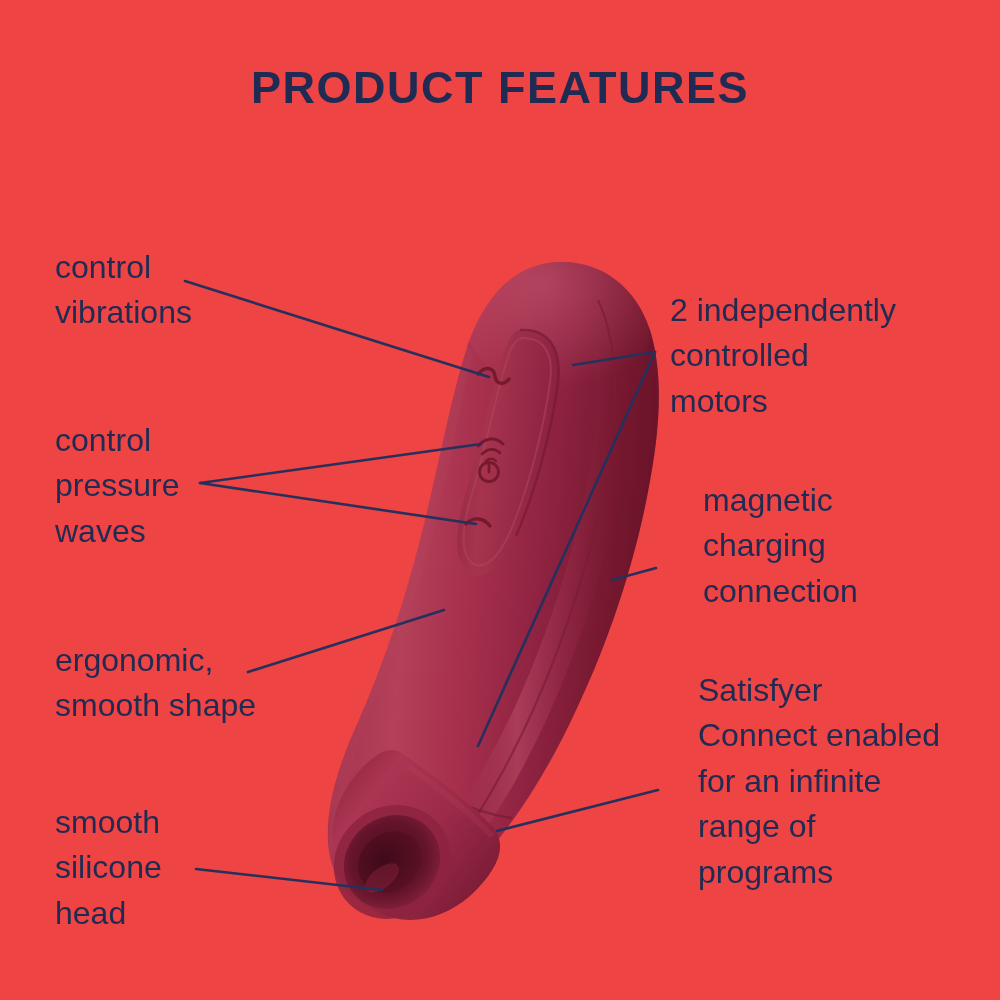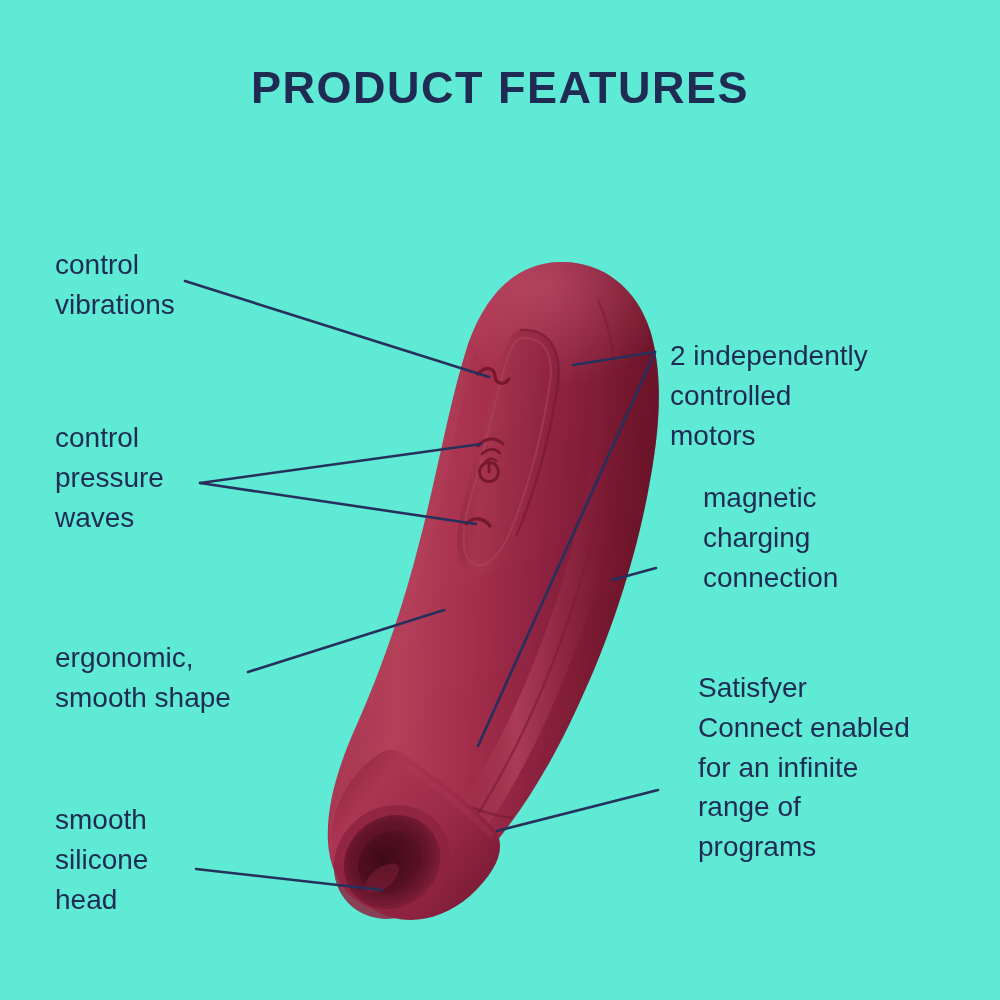--- a/index.html
+++ b/index.html
@@ -7,21 +7,21 @@
     padding: 0;
     background: #ffffff;
   }
   body {
     font-family: "Liberation Sans", sans-serif;
   }
   #page {
     position: relative;
     width: 1000px;
     height: 1000px;
-    background: #5eead4;
+    background: #ef4444;
     overflow: hidden;
   }
 
   
   #title {
     position: absolute;
     top: 62px;
     left: 0;
     width: 1000px;
     text-align: center;
@@ -29,35 +29,35 @@
     font-weight: bold;
     letter-spacing: 1.5px;
     color: #1f2b53;
     font-family: "Liberation Sans", sans-serif;
   }
 
   
   .label {
     position: absolute;
     color: #1f2b53;
-    font-size: 28px;
+    font-size: 32px;
     line-height: 1.42;
     font-family: "Liberation Sans", sans-serif;
     white-space: pre-line;
     font-weight: 400;
   }
   .label.left  { text-align: left; }
   .label.right { text-align: left; }
 
   #label-control-vibrations { left: 55px;  top: 245px; }
   #label-control-pressure   { left: 55px;  top: 418px; }
   #label-ergonomic          { left: 55px;  top: 638px; }
   #label-smooth-head        { left: 55px;  top: 800px; }
 
-  #label-motors             { left: 670px; top: 288px; margin-top: 48px; }
+  #label-motors             { left: 670px; top: 288px; }
   #label-magnetic           { left: 703px; top: 478px; }
   #label-connect            { left: 670px; top: 668px; margin-left: 28px; }
 
   
   #art, #leaders {
     position: absolute;
     left: 0; top: 0;
     width: 1000px;
     height: 1000px;
   }

